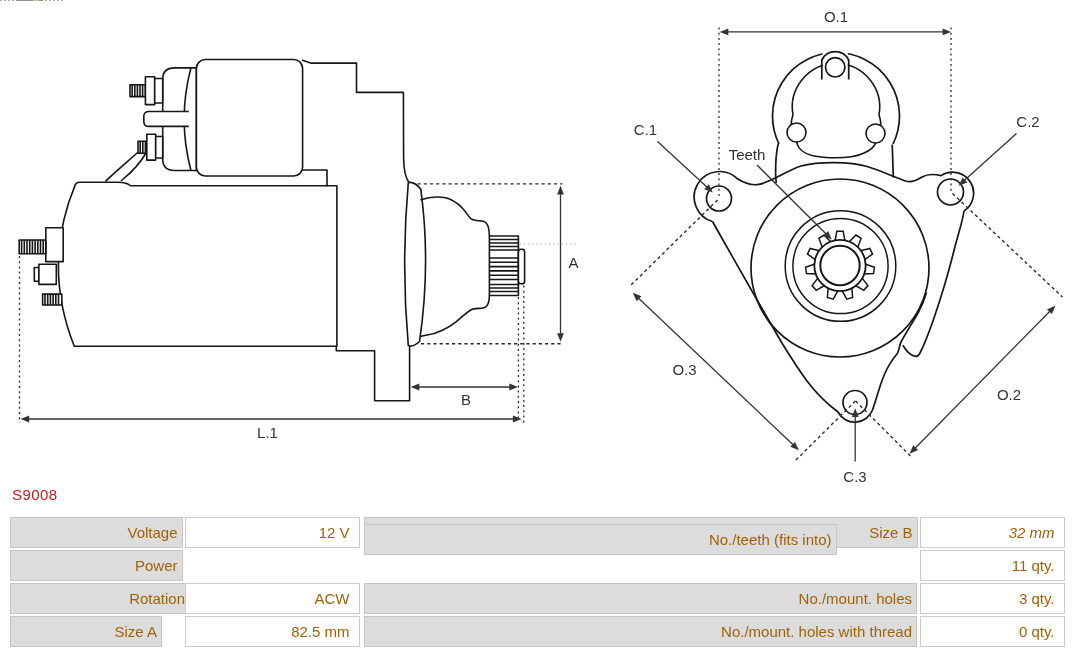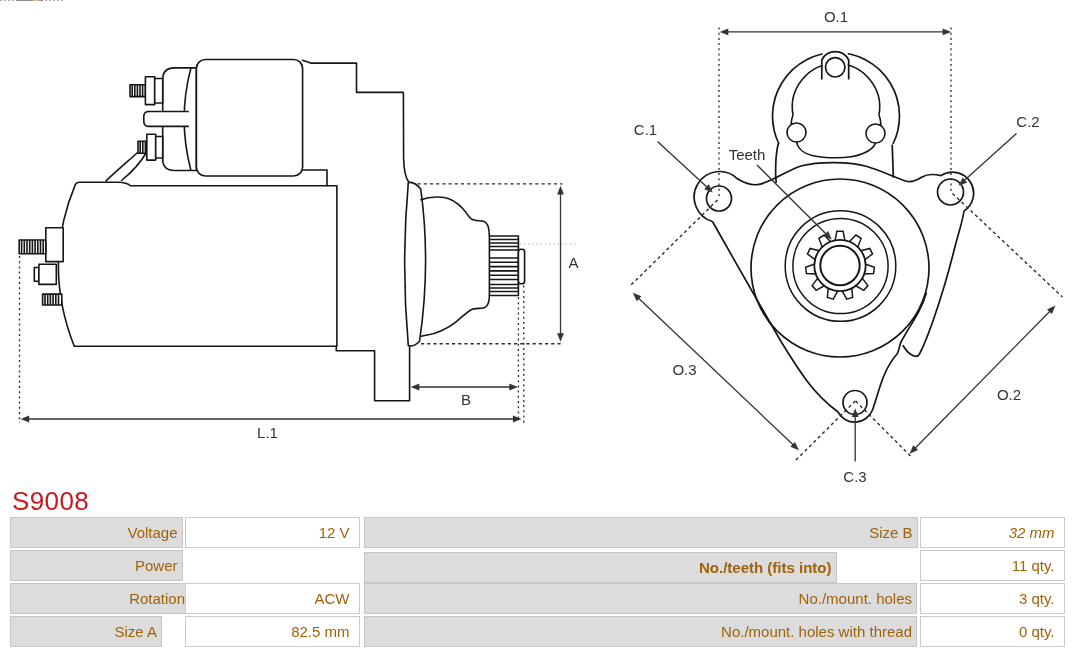--- a/index.html
+++ b/index.html
@@ -1,16 +1,16 @@
 <!DOCTYPE html>
 <html><head><meta charset="utf-8">
 <style>
 html,body{margin:0;padding:0;background:#ffffff;}
 #page{position:relative;width:1080px;height:655px;overflow:hidden;font-family:"Liberation Sans",sans-serif;}
-#pn{position:absolute;left:12px;top:486px;color:#c9191e;font-size:26px;letter-spacing:0.4px;}
+#pn{position:absolute;left:12px;top:486px;color:#c9191e;font-size:15px;letter-spacing:0.4px;}
 .c{position:absolute;box-sizing:border-box;height:31px;font-size:15px;color:#a16207;text-align:right;line-height:29px;white-space:nowrap;}
 .lab{background:#dcdcdc;border:1px solid #c6c6c6;padding-right:4px;}
 .val{background:#ffffff;border:1px solid #cbcbcb;padding-right:9px;}
 </style></head>
 <body>
 <div id="page">
 <div style="position:absolute;left:0px;top:0;width:2px;height:1px;background:#a8adb5"></div>
 <div style="position:absolute;left:4px;top:0;width:2px;height:1px;background:#a8adb5"></div>
 <div style="position:absolute;left:8px;top:0;width:2px;height:1px;background:#a8adb5"></div>
 <div style="position:absolute;left:12px;top:0;width:2px;height:1px;background:#a8adb5"></div>
@@ -157,21 +157,21 @@
 <text x="855" y="481.5" font-family="Liberation Sans, sans-serif" font-size="15" fill="#333333" text-anchor="middle">C.3</text>
 <text x="684.5" y="375" font-family="Liberation Sans, sans-serif" font-size="15" fill="#333333" text-anchor="middle">O.3</text>
 <text x="1009" y="400" font-family="Liberation Sans, sans-serif" font-size="15" fill="#333333" text-anchor="middle">O.2</text>
 </svg>
 <div id="pn">S9008</div>
 <div class="c lab" style="left:10px;top:517px;width:172.5px;">Voltage</div>
 <div class="c val" style="left:185px;top:517px;width:174.5px;">12 V</div>
 <div class="c lab" style="left:363.5px;top:517px;width:554px;">Size B</div>
 <div class="c val" style="left:920px;top:517px;width:144.5px;font-style:italic;">32 mm</div>
 <div class="c lab" style="left:10px;top:550px;width:172.5px;">Power</div>
-<div class="c lab" style="left:363.5px;top:552px;width:473px;font-weight:bold;">No./teeth (fits into)</div>
+<div class="c lab" style="left:363.5px;top:524px;width:473px;">No./teeth (fits into)</div>
 <div class="c val" style="left:920px;top:550px;width:144.5px;">11 qty.</div>
 <div class="c lab" style="left:10px;top:583px;width:180px;">Rotation</div>
 <div class="c val" style="left:185px;top:583px;width:174.5px;">ACW</div>
 <div class="c lab" style="left:363.5px;top:583px;width:553.5px;">No./mount. holes</div>
 <div class="c val" style="left:920px;top:583px;width:144.5px;">3 qty.</div>
 <div class="c lab" style="left:10px;top:616px;width:152px;">Size A</div>
 <div class="c val" style="left:185px;top:616px;width:174.5px;">82.5 mm</div>
 <div class="c lab" style="left:363.5px;top:616px;width:553.5px;">No./mount. holes with thread</div>
 <div class="c val" style="left:920px;top:616px;width:144.5px;">0 qty.</div>
 </div>

